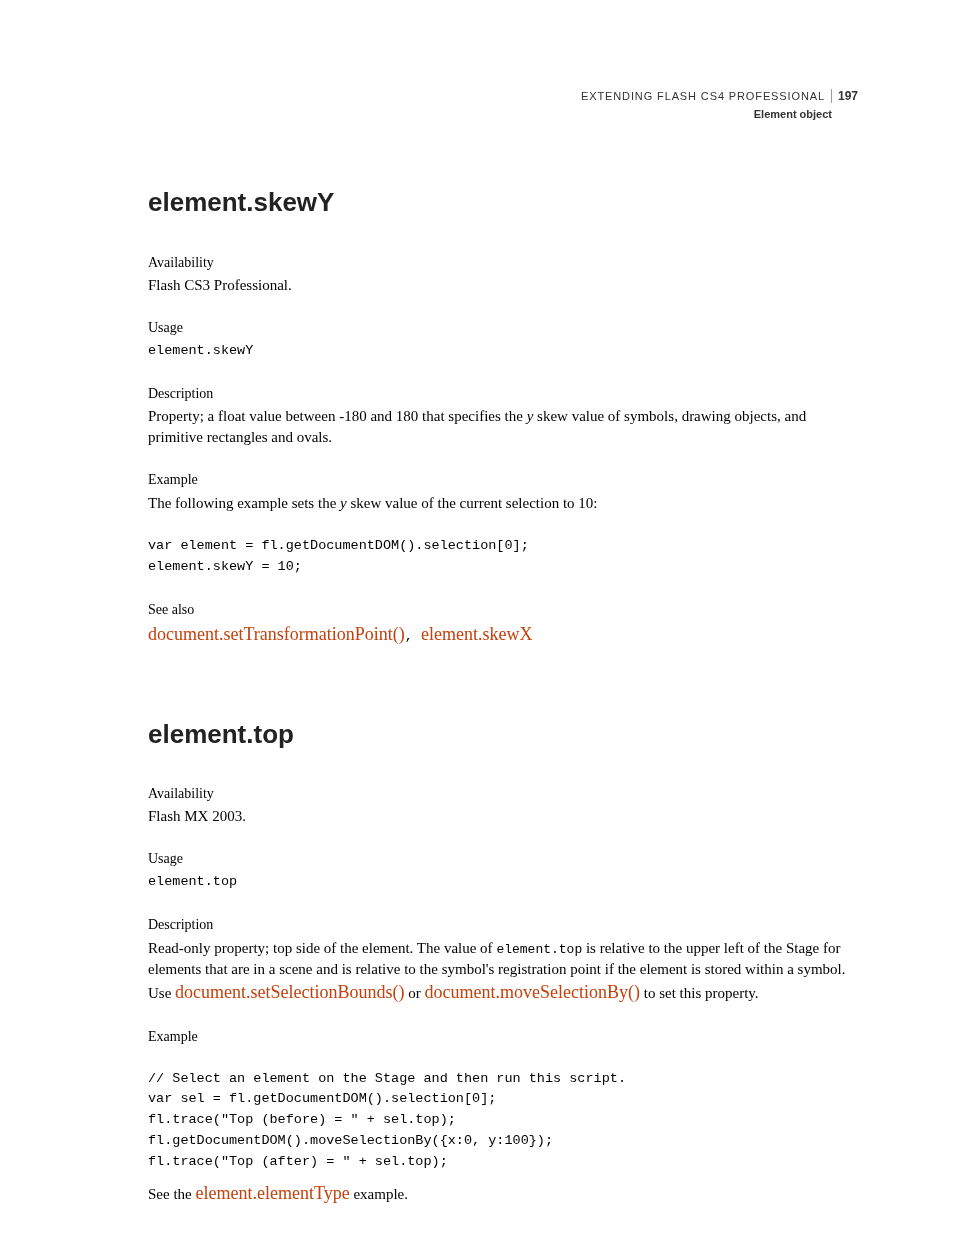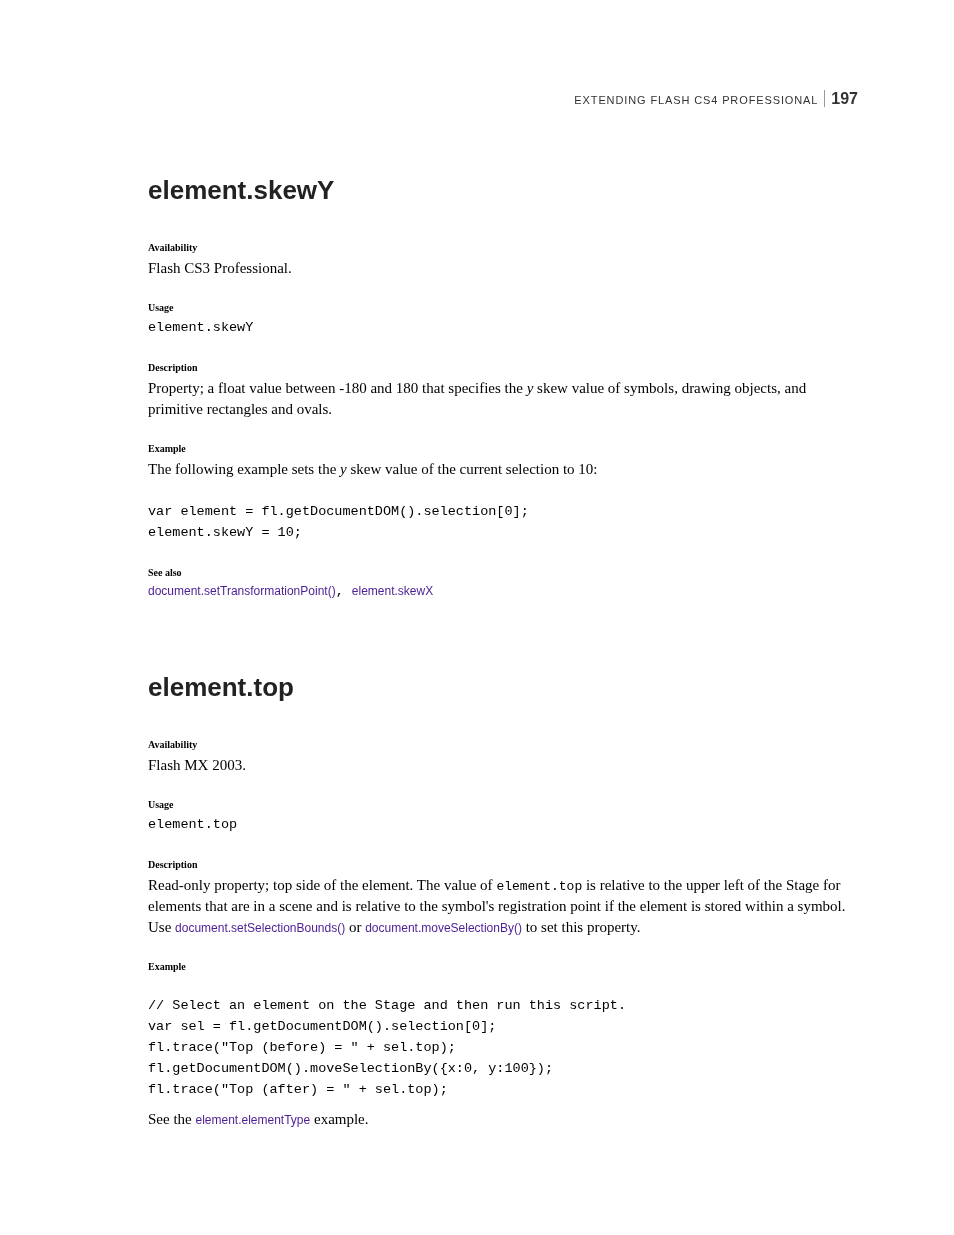--- a/index.html
+++ b/index.html
@@ -19,21 +19,21 @@
     font-family: "Myriad Pro", "Segoe UI", Arial, sans-serif;
     font-size: 11px;
     letter-spacing: 0.08em;
     color: #333;
     margin-bottom: 62px;
     position: relative;
   }
   .running-head .line1 { display: inline-block; padding-left: 10px; }
   .running-head .pageno {
     font-weight: 700;
-    font-size: 16px;
+    font-size: 12px;
     letter-spacing: 0;
     border-left: 1px solid #999;
     padding-left: 6px;
     margin-left: 6px;
   }
   .running-head .line2 {
     display: block;
     font-weight: 700;
     letter-spacing: 0;
     font-size: 11px;
@@ -43,42 +43,42 @@
   h1.api {
     font-family: "Myriad Pro", "Segoe UI", Arial, sans-serif;
     font-weight: 700;
     font-size: 26px;
     color: #222;
     margin-bottom: 32px;
   }
   .section { margin-bottom: 22px; }
   .label {
     font-family: "Minion Pro", "Times New Roman", Georgia, serif;
-    font-weight: 700;
-    font-size: 10px;
+    font-weight: 400;
+    font-size: 14px;
     margin-bottom: 3px;
   }
   p.body { font-size: 15px; color: #000; }
   .mono {
     font-family: "Courier New", Courier, monospace;
     font-size: 13.5px;
     line-height: 1.55;
     white-space: pre;
   }
   .codeblock {
     font-family: "Courier New", Courier, monospace;
     font-size: 13.5px;
     line-height: 1.55;
     white-space: pre;
     margin-top: 22px;
   }
   .link {
-    color: #4c1d95;
-    font-family: Liberation Sans, sans-serif;
-    font-size: 12px;
+    color: #c2410c;
+    font-family: Liberation Serif, serif;
+    font-size: 18px;
   }
   .italic { font-style: italic; }
   .entry-gap { height: 46px; }
   .inline {
     font-family: "Courier New", Courier, monospace;
     font-size: 13px;
   }
   .seealso {
     font-family: "Courier New", Courier, monospace;
     font-size: 13.5px;
@@ -87,20 +87,21 @@
   }
   .seeline { margin-top: 8px; }
 </style>
 </head>
 <body>
 
 <div class="page">
 
   <div class="running-head">
     <span class="line1">EXTENDING FLASH CS4 PROFESSIONAL</span><span class="pageno">197</span>
+    <span class="line2">Element object</span>
   </div>
 
   <h1 class="api">element.skewY</h1>
 
   <div class="section">
     <div class="label">Availability</div>
     <p class="body">Flash CS3 Professional.</p>
   </div>
 
   <div class="section">

